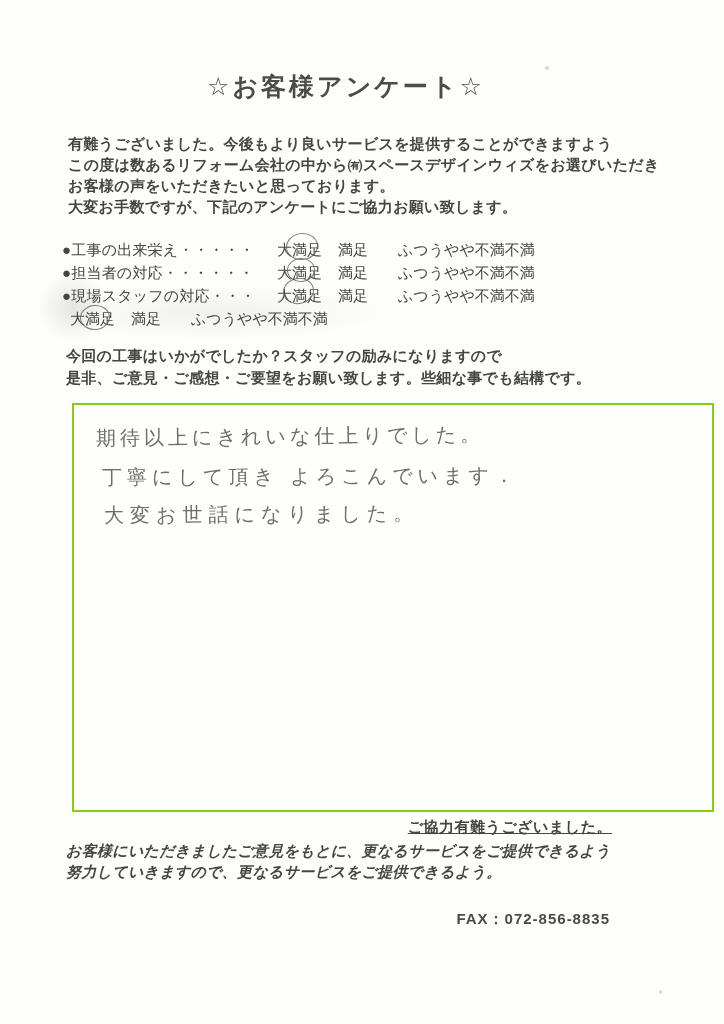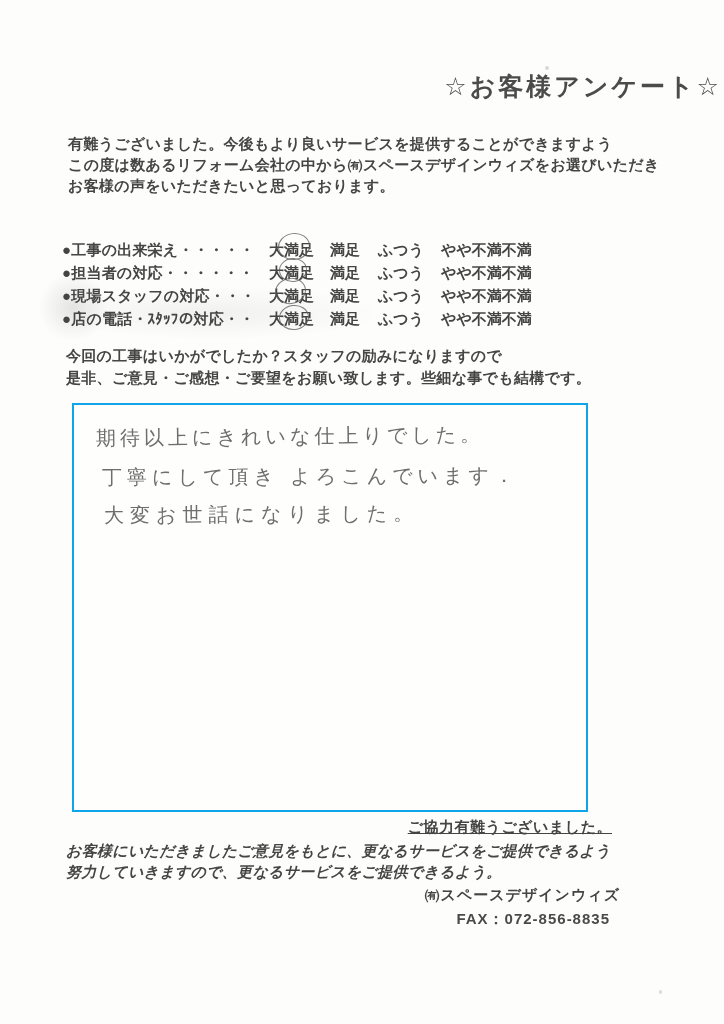--- a/index.html
+++ b/index.html
@@ -25,63 +25,62 @@
     left:55px; top:288px; width:320px; height:50px;
     background:radial-gradient(ellipse at center, rgba(130,130,128,0.10), rgba(130,130,128,0) 75%);
   }
   .dot-artifact { position:absolute; border-radius:50%; background:rgba(110,110,108,0.25); }
   .dot-1 { left:545px; top:66px; width:4px; height:4px; }
   .dot-2 { left:640px; top:158px; width:4px; height:3px; }
   .dot-3 { left:659px; top:990px; width:3px; height:4px; }
 
   .title {
     position:absolute; top:70px; left:0; width:692px;
-    text-align:right;
+    text-align:center;
     font-size:25px; font-weight:700; letter-spacing:3px;
     color:#4b4b49;
-    margin-left:30px;
   }
   .intro {
     position:absolute; left:68px; top:133px; width:600px;
     font-size:15px; font-weight:700; line-height:21px;
     letter-spacing:0.3px; color:#454543;
     white-space:nowrap;
   }
   .questions {
     position:absolute; left:62px; top:241px; width:600px;
-    font-size:15px; font-weight:700; color:#454543;
+    font-size:15px; font-weight:400; color:#454543;
   }
   .q-row { display:flex; align-items:flex-start; height:23px; white-space:nowrap; }
   .q-label { display:inline-block; width:207px; letter-spacing:0.2px; }
   .opts { display:inline-flex; }
-  .opt { position:relative; display:inline-block; }
+  .opt { position:relative; display:inline-block;margin-left:8px; }
   .opt-2 { margin-left:16px; }
-  .opt-3 { margin-left:18px; }
-  .opt-4 { margin-left:17px; }
+  .opt-3 { margin-left:30px; }
+  .opt-4 { margin-left:0; }
   .opt-5 { margin-left:0; }
   .circle-mark {
     position:absolute;
     border:1.4px solid rgba(95,95,93,0.8);
     border-radius:50%;
     background:transparent;
   }
   .q-row:nth-child(1) .circle-mark { left:9px;  top:-8px; width:32px; height:27px; transform:rotate(-8deg); }
   .q-row:nth-child(2) .circle-mark { left:10px; top:-6px; width:28px; height:24px; transform:rotate(-5deg); }
   .q-row:nth-child(3) .circle-mark { left:6px;  top:-9px; width:31px; height:26px; transform:rotate(-11deg); }
   .q-row:nth-child(4) .circle-mark { left:10px; top:-5px; width:30px; height:25px; transform:rotate(-6deg); }
 
   .prompt {
     position:absolute; left:66px; top:345px; width:600px;
     font-size:15px; font-weight:700; line-height:22px;
     letter-spacing:0.3px; color:#454543; white-space:nowrap;
   }
   .comment-box {
     position:absolute; left:72px; top:403px;
-    width:516px; height:409px;
-    border:2px solid #0ea5e9;
+    width:642px; height:409px;
+    border:2px solid #84cc16;
     background:#fefefd;
   }
   .hand {
     position:absolute;
     font-family:"DejaVu Sans", sans-serif;
     font-weight:400; color:#6e6e6c;
     white-space:nowrap;
   }
   .hand-1 { left:22px; top:18px;  font-size:20px; letter-spacing:4px; transform:rotate(-0.6deg); }
   .hand-2 { left:28px; top:58px;  font-size:20px; letter-spacing:5px; transform:rotate(-0.3deg); }
@@ -118,20 +117,21 @@
   <div class="dot-artifact dot-1"></div>
   <div class="dot-artifact dot-2"></div>
   <div class="dot-artifact dot-3"></div>
 
   <div class="title">☆お客様アンケート☆</div>
 
   <div class="intro">
     <div>有難うございました。今後もより良いサービスを提供することができますよう</div>
     <div>この度は数あるリフォーム会社の中から㈲スペースデザインウィズをお選びいただき</div>
     <div>お客様の声をいただきたいと思っております。</div>
+    <div>大変お手数ですが、下記のアンケートにご協力お願い致します。</div>
   </div>
 
   <div class="questions">
 
     <div class="q-row">
       <span class="q-label">●工事の出来栄え・・・・・</span>
       <span class="opts">
         <span class="opt opt-1"><span>大満足</span><i class="circle-mark"></i></span>
         <span class="opt opt-2">満足</span>
         <span class="opt opt-3">ふつう</span>
@@ -156,21 +156,20 @@
       <span class="opts">
         <span class="opt opt-1"><span>大満足</span><i class="circle-mark"></i></span>
         <span class="opt opt-2">満足</span>
         <span class="opt opt-3">ふつう</span>
         <span class="opt opt-4">やや不満</span>
         <span class="opt opt-5">不満</span>
       </span>
     </div>
 
     <div class="q-row">
-      <span class="q-label">●店の電話・ｽﾀｯﾌの対応・・</span>
       <span class="opts">
         <span class="opt opt-1"><span>大満足</span><i class="circle-mark"></i></span>
         <span class="opt opt-2">満足</span>
         <span class="opt opt-3">ふつう</span>
         <span class="opt opt-4">やや不満</span>
         <span class="opt opt-5">不満</span>
       </span>
     </div>
 
   </div>
@@ -186,16 +185,15 @@
     <div class="hand hand-3">大変お世話になりました。</div>
   </div>
 
   <div class="thanks">ご協力有難うございました。</div>
 
   <div class="closing-body">
     <div>お客様にいただきましたご意見をもとに、更なるサービスをご提供できるよう</div>
     <div>努力していきますので、更なるサービスをご提供できるよう。</div>
   </div>
 
-  <div class="company">㈲スペースデザインウィズ</div>
   <div class="fax">FAX：072-856-8835</div>
 
 </div>
 
 </body></html>

